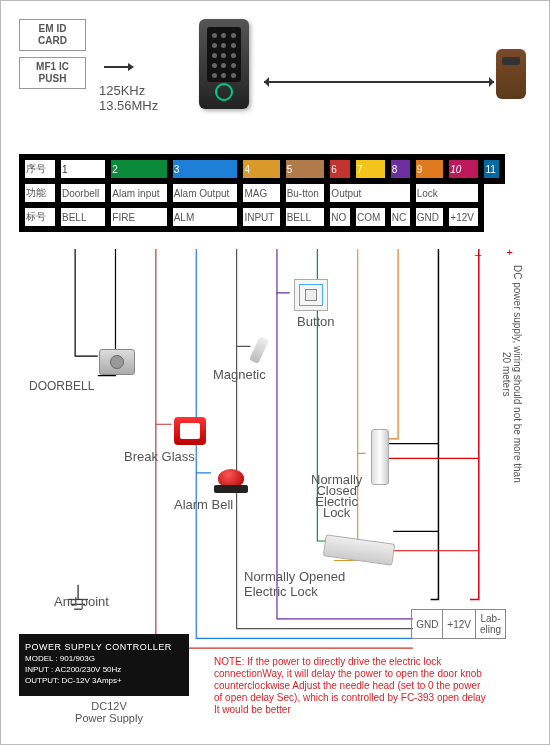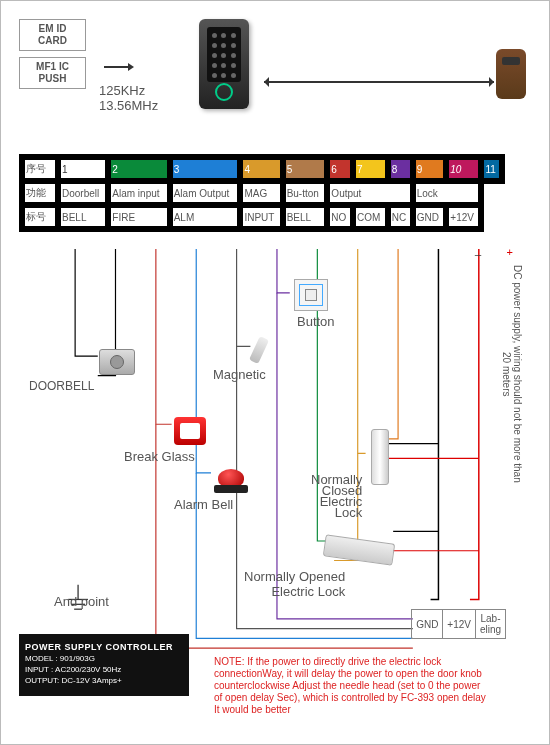--- a/index.html
+++ b/index.html
@@ -49,21 +49,21 @@
 .magnetic-ico{position:absolute;width:10px;height:26px;background:linear-gradient(#eee,#bbb);border-radius:3px;transform:rotate(25deg)}
 .button-ico{position:absolute;width:34px;height:32px;background:#f5f5f5;border:1px solid #aaa}
 .button-ico::before{content:"";position:absolute;inset:4px;border:1px solid #4af}
 .button-ico::after{content:"";position:absolute;left:50%;top:50%;transform:translate(-50%,-50%);width:10px;height:10px;background:#eee;border:1px solid #888}
 .nclock-ico{position:absolute;width:18px;height:56px;background:linear-gradient(90deg,#ddd,#fff,#ccc);border:1px solid #aaa;border-radius:3px}
 .nolock-ico{position:absolute;width:70px;height:22px;background:linear-gradient(#eee,#ccc);border:1px solid #aaa;border-radius:3px;transform:rotate(8deg)}
 
 
 .psu{position:absolute;left:0;bottom:30px;width:170px;height:62px;background:#111;color:#fff;padding:6px;font-size:8px}
 .psu-line{display:block;margin:2px 0}
-.psu-title{font-weight:bold;font-size:9px;letter-spacing:0.5px}
+.psu-title{font-weight:normal;font-size:9px;letter-spacing:0.5px}
 .psu-lbl{position:absolute;left:40px;bottom:2px;font-size:11px;color:#555;text-align:center;width:100px}
 
 
 .note{position:absolute;left:195px;bottom:10px;width:275px;font-size:10px;color:#d22;line-height:12px}
 
 
 .lab-table{position:absolute;right:25px;top:360px;border-collapse:collapse}
 .lab-table td{border:1px solid #888;font-size:10px;padding:3px 4px;text-align:center;color:#555}
 
 .vnote{position:absolute;right:8px;top:15px;width:12px;height:220px;writing-mode:vertical-rl;font-size:10px;color:#555;text-align:center}
@@ -209,27 +209,27 @@
   <div class="alarm-ico" style="left:195px;top:220px"></div>
   <div class="lbl" style="left:155px;top:248px">Alarm Bell</div>
 
   <div class="magnetic-ico" style="left:235px;top:88px"></div>
   <div class="lbl" style="left:194px;top:118px">Magnetic</div>
 
   <div class="button-ico" style="left:275px;top:30px"></div>
   <div class="lbl" style="left:278px;top:65px">Button</div>
 
   <div class="nclock-ico" style="left:352px;top:180px"></div>
-  <div class="lbl" style="left:292px;top:225px;white-space:pre-line;text-align:right;line-height:11px">Normally
+  <div class="lbl" style="left:292px;top:225px;white-space:pre-line;text-align:center;line-height:11px">Normally
 Closed
 Electric
 Lock</div>
 
   <div class="nolock-ico" style="left:305px;top:290px"></div>
-  <div class="lbl" style="left:225px;top:320px;white-space:pre-line;text-align:right">Normally Opened
+  <div class="lbl" style="left:225px;top:320px;white-space:pre-line;text-align:left">Normally Opened
 Electric Lock</div>
 
   <div class="andpoint">And point</div>
 
   <div class="vnote">DC power supply, wiring should not be more than 20 meters</div>
 
   <span class="plusminus" style="right:50px;top:-5px">_</span>
   <span class="plusminus" style="right:18px;top:-3px;color:#d00">+</span>
 
   <table class="lab-table">
@@ -241,17 +241,19 @@
     </tr>
   </tbody>
       </table>
 
   <div class="psu">
     <span class="psu-line psu-title">POWER SUPPLY CONTROLLER</span>
     <span class="psu-line">MODEL : 901/903G</span>
     <span class="psu-line">INPUT : AC200/230V  50Hz</span>
     <span class="psu-line">OUTPUT: DC-12V  3Amps+</span>
   </div>
+  <div class="psu-lbl" style="white-space:pre-line">DC12V
+Power Supply</div>
 
   <div class="note">NOTE: If the power to directly drive the electric lock connectionWay, it will delay the power to open the door knob counterclockwise Adjust the needle head (set to 0 the power of open delay Sec), which is controlled by FC-393 open delay It would be better</div>
 </div>
 
 </div>
 
 </body></html>

